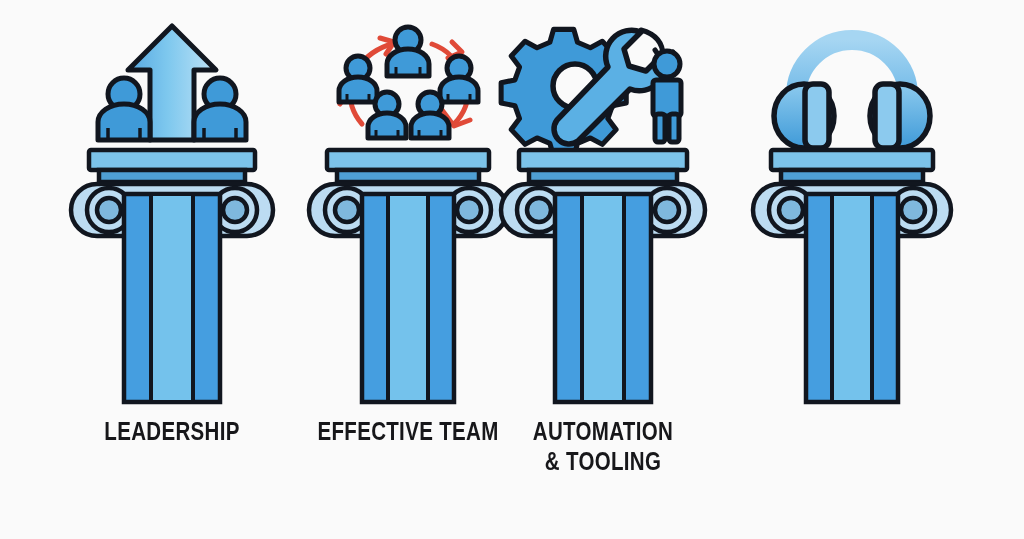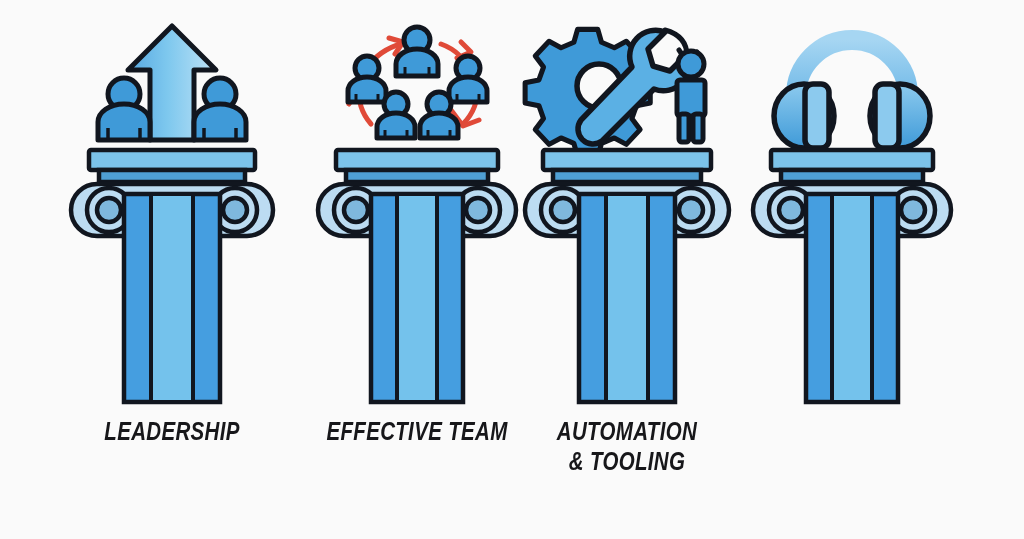--- a/index.html
+++ b/index.html
@@ -17,21 +17,20 @@
   #stage {
     position: absolute;
     inset: 0;
     width: 1024px;
     height: 539px;
   }
   .pillar-group {
     position: absolute;
     top: 0;
     height: 539px;
-    font-style: italic;
   }
   .icon-slot {
     position: absolute;
     left: 0;
     right: 0;
     top: 18px;
     height: 130px;
     display: flex;
     align-items: flex-end;
     justify-content: center;
@@ -107,21 +106,21 @@
         <circle cx="156" cy="62" r="12" fill="#7fb8dd" stroke="#11161f" stroke-width="4.5"></circle>
         <rect x="45" y="46" width="96" height="208" fill="#459ee0" stroke="#11161f" stroke-width="4.5"></rect>
         <rect x="72" y="46" width="42" height="208" fill="#74c2ec" stroke="#11161f" stroke-width="4"></rect>
       </svg>
     </div>
     <div class="label-slot">
       <span class="label-text">LEADERSHIP</span>
     </div>
   </div>
 
-  <div class="pillar-group" style="left:324px; width:186px;">
+  <div class="pillar-group" style="left:315px; width:186px;">
     <div class="icon-slot">
       <svg width="160" height="124" viewBox="0 0 160 124">
         <g fill="none" stroke="#e04a38" stroke-width="5" stroke-linecap="round">
           <path d="M30 44 q12 -18 34 -24"></path>
           <path d="M52 14 l14 4 -8 12" stroke-linejoin="round"></path>
         </g>
         <g fill="none" stroke="#e04a38" stroke-width="5" stroke-linecap="round">
           <path d="M104 20 q22 8 28 28"></path>
           <path d="M124 18 l10 10 -14 6" stroke-linejoin="round"></path>
         </g>
@@ -176,21 +175,21 @@
         <circle cx="150" cy="62" r="12" fill="#7fb8dd" stroke="#11161f" stroke-width="4.5"></circle>
         <rect x="43" y="46" width="92" height="208" fill="#459ee0" stroke="#11161f" stroke-width="4.5"></rect>
         <rect x="69" y="46" width="40" height="208" fill="#74c2ec" stroke="#11161f" stroke-width="4"></rect>
       </svg>
     </div>
     <div class="label-slot">
       <span class="label-text">EFFECTIVE TEAM</span>
     </div>
   </div>
 
-  <div class="pillar-group" style="left:532px; width:190px;">
+  <div class="pillar-group" style="left:508px; width:190px;">
     <div class="icon-slot">
       <svg width="180" height="132" viewBox="0 0 180 132">
         <g fill="none" stroke="#11161f" stroke-width="5" stroke-linecap="round">
           <path d="M128 14 q22 6 22 26"></path>
           <path d="M142 34 l8 12 10 -10" stroke-linejoin="round"></path>
         </g>
         <g fill="none" stroke="#11161f" stroke-width="5" stroke-linecap="round">
           <path d="M16 74 q-12 16 -2 34"></path>
           <path d="M6 90 l10 -14 10 10" stroke-linejoin="round"></path>
         </g>

